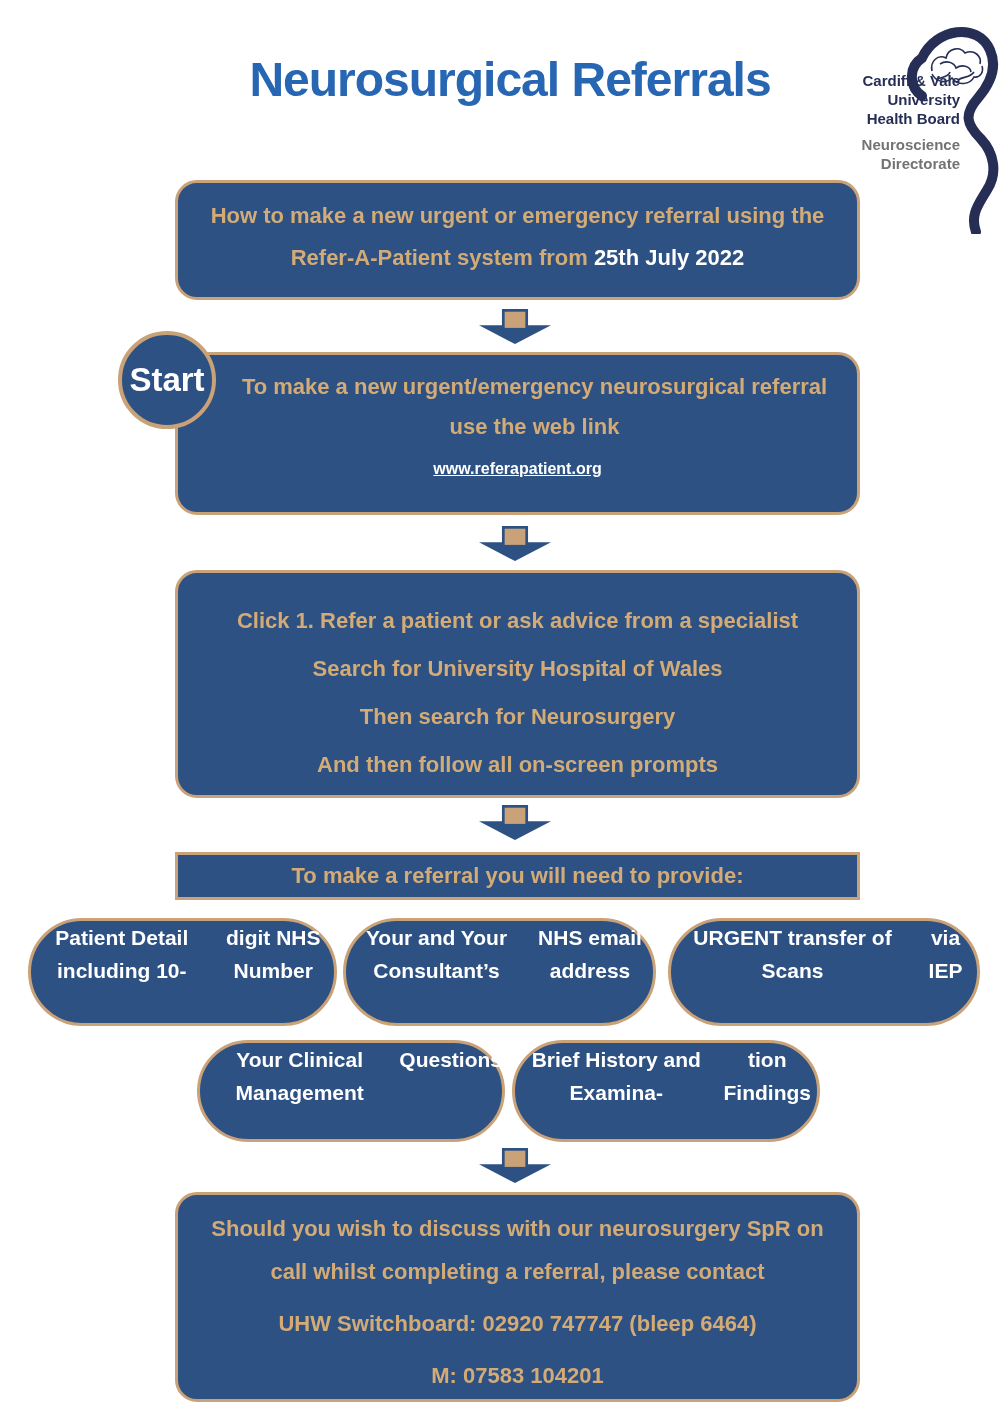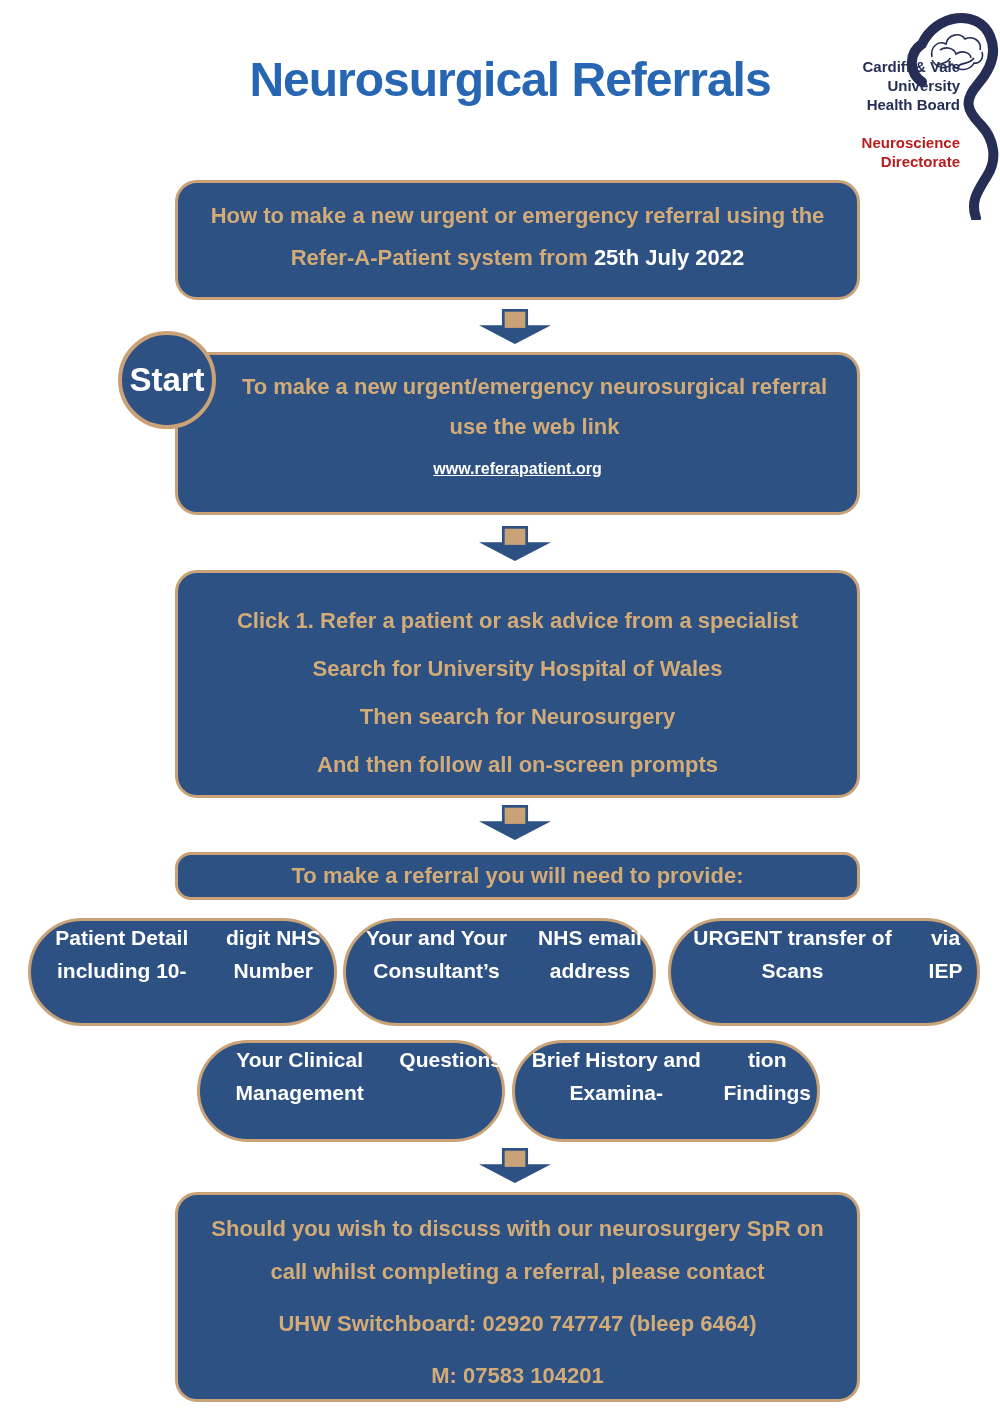--- a/index.html
+++ b/index.html
@@ -6,41 +6,41 @@
   body { background:#ffffff; font-family:"Liberation Sans", sans-serif; }
   .page { position:relative; width:1000px; height:1414px; background:#ffffff; overflow:hidden; }
 
   .title {
     position:absolute; top:52px; left:60px; width:900px;
     text-align:center; font-size:48px; font-weight:bold; color:#2766b2;
     letter-spacing:-1px;
   }
 
   
-  .logo { position:absolute; top:2px; right:0; width:178px; height:218px; }
+  .logo { position:absolute; top:16px; right:0; width:178px; height:218px; }
   .logo svg { position:absolute; top:0; right:-4px; }
   .logo-text { position:absolute; top:55px; right:40px; text-align:right; z-index:2; }
   .logo-org { color:#262e56; font-size:15px; font-weight:bold; line-height:19px; }
-  .logo-dept { color:#b91c1c; font-size:15px; font-weight:bold; line-height:19px; margin-top:19px; }
+  .logo-dept { color:#737373; font-size:15px; font-weight:bold; line-height:19px; margin-top:7px; }
 
   
   .box {
     position:absolute; left:175px; width:685px;
     background:#2d5183; border:3px solid #c9a277; border-radius:22px;
     color:#d3ab77; font-weight:bold; font-size:22px; text-align:center;
   }
   .white-text { color:#ffffff; }
 
   .box1 { top:180px; height:120px; padding-top:12px; line-height:42px; }
   .box2 { top:352px; height:163px; }
   .box2 .p1 { padding:12px 10px 0 44px; line-height:40px; }
   .box2 .link { display:inline-block; margin-top:13px; font-size:16px; color:#ffffff; text-decoration:underline; }
   .box3 { top:570px; height:228px; padding-top:24px; line-height:48px; }
   .provide-bar {
-    top:852px; height:48px; border-radius:16px;
+    top:852px; height:48px; border-radius:0;
     display:flex; align-items:center; justify-content:center;
   }
   .box4 { top:1192px; height:210px; padding-top:12px; line-height:43px; }
   .box4 .mt { margin-top:9px; }
 
   
   .start-circle {
     position:absolute; top:331px; left:118px; width:98px; height:98px;
     background:#2d5183; border:4px solid #c9a277; border-radius:50%;
     color:#ffffff; font-weight:bold; font-size:33px;

